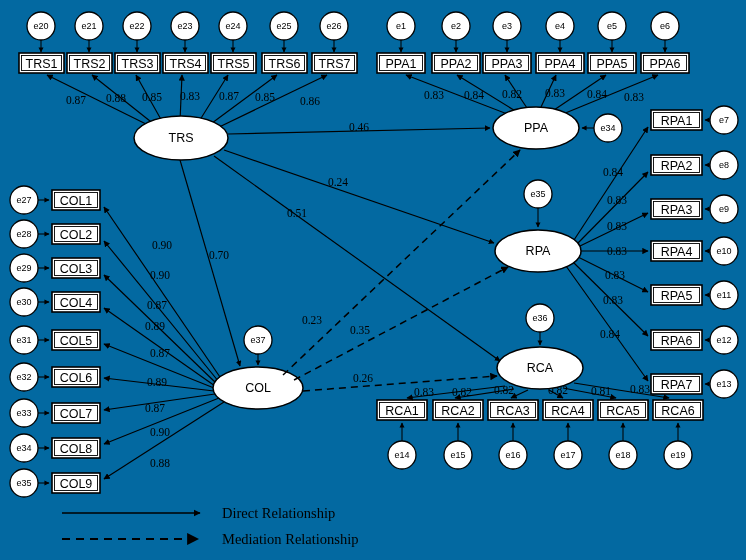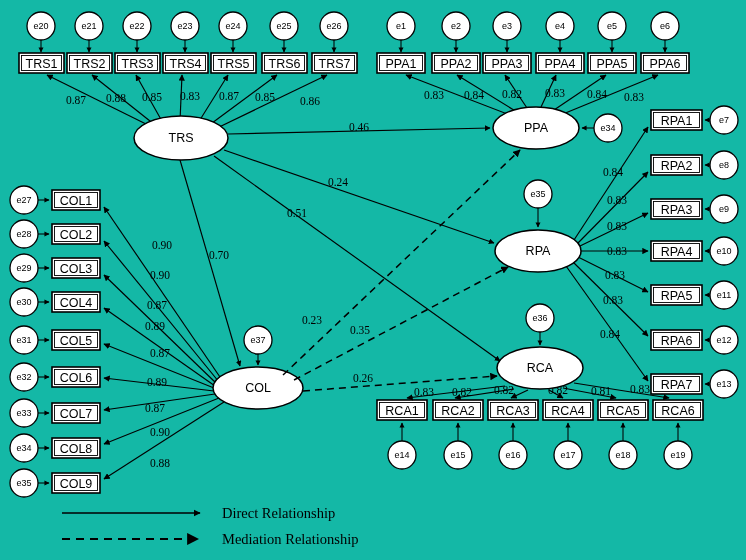--- a/index.html
+++ b/index.html
@@ -4,21 +4,21 @@
 <style>
   html, body {
     margin: 0;
     padding: 0;
     background: #ffffff;
   }
   #diagram-root {
     position: relative;
     width: 746px;
     height: 560px;
-    background: #14b8a6;
+    background: #0369a1;
     font-family: "Liberation Sans", sans-serif;
     overflow: hidden;
     text-decoration: underline;
   }
   svg { display: block; }
   .node-box {
     fill: #ffffff;
     stroke: #000000;
     stroke-width: 1.6;
   }

